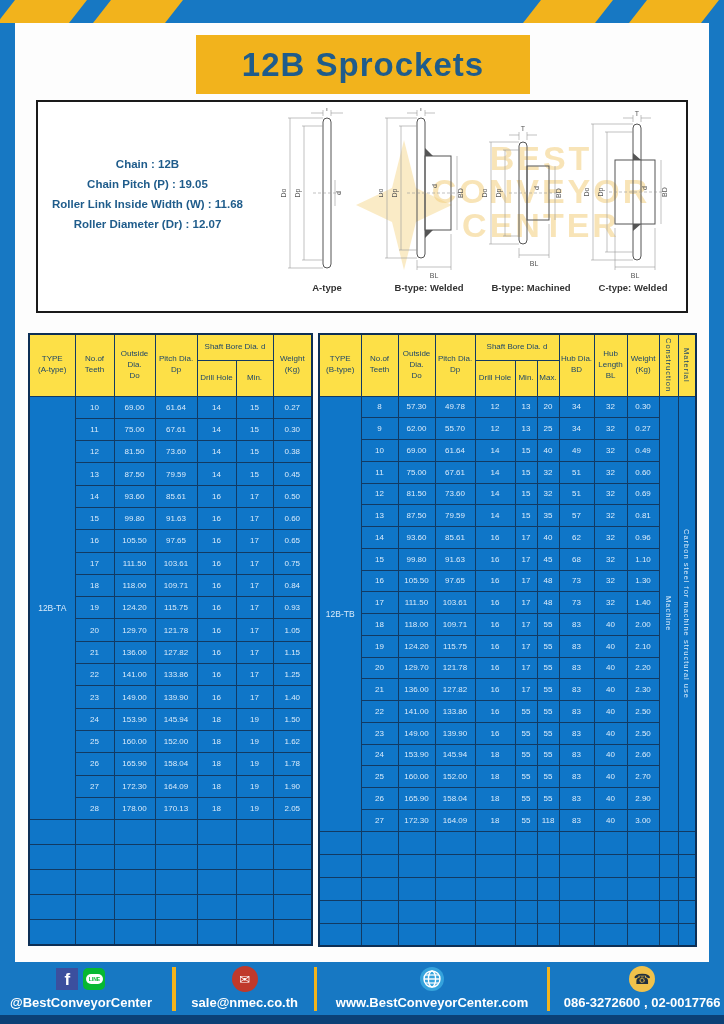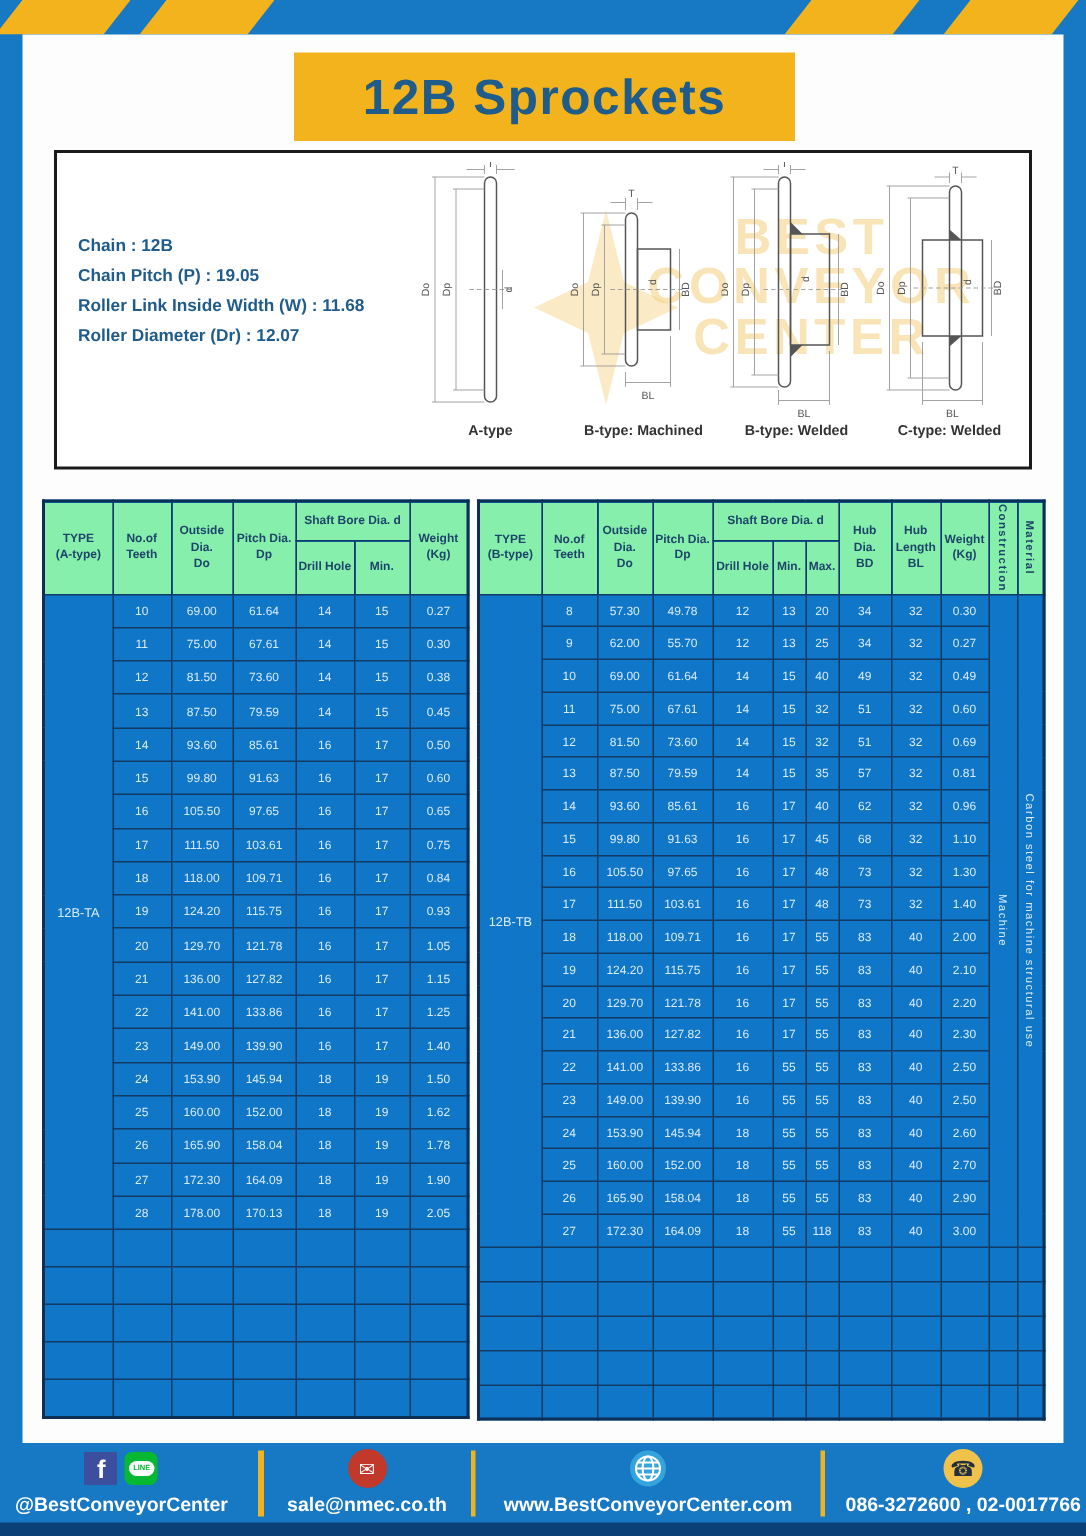--- a/index.html
+++ b/index.html
@@ -18,21 +18,21 @@
   .title-box {
     position:absolute; left:196px; top:35px; width:334px; height:59px;
     background:#f2b31c; display:flex; align-items:center; justify-content:center;
   }
   .title-box h1 { font-size:33px; font-weight:bold; color:#1f5c8b; letter-spacing:1px; }
   
   .spec-box {
     position:absolute; left:36px; top:100px; width:652px; height:213px;
     background:#fff; border:2px solid #1a1a1a;
   }
-  .spec-lines { position:absolute; left:14px; top:52px; z-index:3; }
+  .spec-lines { position:absolute; left:14px; top:52px; z-index:3;text-align:center; }
   .spec-line { font-size:11.5px; font-weight:bold; color:#1f5c8b; line-height:20px; white-space:pre; }
   .watermark {
     position:absolute; left:368px; top:40px; width:270px; z-index:1;
     font-size:34px; font-weight:bold; color:#f3cf7e; opacity:.55;
     letter-spacing:3px; line-height:.98; text-align:center; white-space:pre-line;
   }
   .wm-star { position:absolute; left:318px; top:38px; z-index:1; opacity:.5; }
   .figs { position:absolute; left:238px; top:6px; width:410px; height:202px; display:flex; z-index:2; }
   .fig { width:102px; display:flex; flex-direction:column; align-items:center; }
   .fig svg { width:100px; height:172px; }
@@ -40,21 +40,21 @@
   .draw { stroke:#555; stroke-width:1; fill:none; }
   .dim  { stroke:#999; stroke-width:.6; fill:none; }
   .dimtxt { font-size:7px; fill:#555; font-family:"Liberation Sans",sans-serif; }
   
   table { border-collapse:collapse; table-layout:fixed; position:absolute; background:#0f76c8; }
   #tableA { left:28px; top:333px; width:283px; }
   #tableB { left:318px; top:333px; width:377px; }
   th, td { border:1px solid #123a63; overflow:hidden; }
   table { border:2px solid #0d2f55; }
   thead th {
-    background:#86efac; color:#1d4569; font-weight:bold; font-size:8px;
+    background:#fde047; color:#1d4569; font-weight:normal; font-size:8px;
     text-align:center; vertical-align:middle; padding:1px;
   }
   .hdr { white-space:pre-line; line-height:1.35; }
   thead tr.h1 { height:26px; } thead tr.h2 { height:36px; }
   tbody td { color:#d9ebfb; font-size:8px; text-align:center; vertical-align:middle; }
   #tableA tbody tr.data-row { height:22.3px; }
   #tableB tbody tr.data-row { height:21.75px; }
   #tableA tbody tr.empty-row { height:25px; }
   #tableB tbody tr.empty-row { height:23px; }
   td.type-cell { font-size:8.5px; }
@@ -131,49 +131,20 @@
           <text class="dimtxt" x="50" y="3" text-anchor="middle">T</text>
           <text class="dimtxt" transform="rotate(-90 9 85)" x="9" y="85" text-anchor="middle">Do</text>
           <text class="dimtxt" transform="rotate(-90 23 85)" x="23" y="85" text-anchor="middle">Dp</text>
           <text class="dimtxt" transform="rotate(-90 64 85)" x="64" y="85" text-anchor="middle">d</text>
         </svg>
         <div class="fig-label">A-type</div>
       </div>
 
       <div class="fig">
         <svg viewBox="0 0 100 172">
-          <rect class="draw" x="38" y="34" width="8" height="102" rx="4"></rect>
-          <rect class="draw" x="46" y="58" width="22" height="54"></rect>
-          <line class="dim" x1="28" y1="85" x2="76" y2="85" stroke-dasharray="3,2"></line>
-          <line class="dim" x1="38" y1="34" x2="8" y2="34"></line>
-            <line class="dim" x1="38" y1="136" x2="8" y2="136"></line>
-          <line class="dim" x1="10" y1="34" x2="10" y2="136"></line>
-          <line class="dim" x1="38" y1="42" x2="22" y2="42"></line>
-            <line class="dim" x1="38" y1="128" x2="22" y2="128"></line>
-          <line class="dim" x1="24" y1="42" x2="24" y2="128"></line>
-          <line class="dim" x1="38" y1="32" x2="38" y2="24"></line>
-            <line class="dim" x1="46" y1="32" x2="46" y2="24"></line>
-          <line class="dim" x1="28" y1="27" x2="38" y2="27"></line>
-            <line class="dim" x1="46" y1="27" x2="56" y2="27"></line>
-          <line class="dim" x1="74" y1="58" x2="74" y2="112"></line>
-          <line class="dim" x1="38" y1="140" x2="38" y2="150"></line>
-            <line class="dim" x1="68" y1="116" x2="68" y2="150"></line>
-          <line class="dim" x1="38" y1="147" x2="68" y2="147"></line>
-          <text class="dimtxt" x="42" y="23" text-anchor="middle">T</text>
-          <text class="dimtxt" transform="rotate(-90 6 85)" x="6" y="85" text-anchor="middle">Do</text>
-          <text class="dimtxt" transform="rotate(-90 20 85)" x="20" y="85" text-anchor="middle">Dp</text>
-          <text class="dimtxt" transform="rotate(-90 58 80)" x="58" y="80" text-anchor="middle">d</text>
-          <text class="dimtxt" transform="rotate(-90 80 85)" x="80" y="85" text-anchor="middle">BD</text>
-          <text class="dimtxt" x="53" y="158" text-anchor="middle">BL</text>
-        </svg>
-        <div class="fig-label">B-type: Machined</div>
-      </div>
-
-      <div class="fig">
-        <svg viewBox="0 0 100 172">
           <rect class="draw" x="38" y="10" width="8" height="140" rx="4"></rect>
           <rect class="draw" x="46" y="48" width="26" height="74"></rect>
           <polygon points="46,48 54,48 46,40" fill="#555"></polygon>
           <polygon points="46,122 54,122 46,130" fill="#555"></polygon>
           <line class="dim" x1="28" y1="85" x2="80" y2="85" stroke-dasharray="3,2"></line>
           <line class="dim" x1="38" y1="10" x2="6" y2="10"></line>
             <line class="dim" x1="38" y1="150" x2="6" y2="150"></line>
           <line class="dim" x1="8" y1="10" x2="8" y2="150"></line>
           <line class="dim" x1="38" y1="18" x2="20" y2="18"></line>
             <line class="dim" x1="38" y1="142" x2="20" y2="142"></line>
@@ -187,20 +158,49 @@
             <line class="dim" x1="72" y1="126" x2="72" y2="162"></line>
           <line class="dim" x1="38" y1="159" x2="72" y2="159"></line>
           <text class="dimtxt" x="42" y="3" text-anchor="middle">T</text>
           <text class="dimtxt" transform="rotate(-90 4 85)" x="4" y="85" text-anchor="middle">Do</text>
           <text class="dimtxt" transform="rotate(-90 18 85)" x="18" y="85" text-anchor="middle">Dp</text>
           <text class="dimtxt" transform="rotate(-90 58 78)" x="58" y="78" text-anchor="middle">d</text>
           <text class="dimtxt" transform="rotate(-90 84 85)" x="84" y="85" text-anchor="middle">BD</text>
           <text class="dimtxt" x="55" y="170" text-anchor="middle">BL</text>
         </svg>
         <div class="fig-label">B-type: Welded</div>
+      </div>
+
+      <div class="fig">
+        <svg viewBox="0 0 100 172">
+          <rect class="draw" x="38" y="34" width="8" height="102" rx="4"></rect>
+          <rect class="draw" x="46" y="58" width="22" height="54"></rect>
+          <line class="dim" x1="28" y1="85" x2="76" y2="85" stroke-dasharray="3,2"></line>
+          <line class="dim" x1="38" y1="34" x2="8" y2="34"></line>
+            <line class="dim" x1="38" y1="136" x2="8" y2="136"></line>
+          <line class="dim" x1="10" y1="34" x2="10" y2="136"></line>
+          <line class="dim" x1="38" y1="42" x2="22" y2="42"></line>
+            <line class="dim" x1="38" y1="128" x2="22" y2="128"></line>
+          <line class="dim" x1="24" y1="42" x2="24" y2="128"></line>
+          <line class="dim" x1="38" y1="32" x2="38" y2="24"></line>
+            <line class="dim" x1="46" y1="32" x2="46" y2="24"></line>
+          <line class="dim" x1="28" y1="27" x2="38" y2="27"></line>
+            <line class="dim" x1="46" y1="27" x2="56" y2="27"></line>
+          <line class="dim" x1="74" y1="58" x2="74" y2="112"></line>
+          <line class="dim" x1="38" y1="140" x2="38" y2="150"></line>
+            <line class="dim" x1="68" y1="116" x2="68" y2="150"></line>
+          <line class="dim" x1="38" y1="147" x2="68" y2="147"></line>
+          <text class="dimtxt" x="42" y="23" text-anchor="middle">T</text>
+          <text class="dimtxt" transform="rotate(-90 6 85)" x="6" y="85" text-anchor="middle">Do</text>
+          <text class="dimtxt" transform="rotate(-90 20 85)" x="20" y="85" text-anchor="middle">Dp</text>
+          <text class="dimtxt" transform="rotate(-90 58 80)" x="58" y="80" text-anchor="middle">d</text>
+          <text class="dimtxt" transform="rotate(-90 80 85)" x="80" y="85" text-anchor="middle">BD</text>
+          <text class="dimtxt" x="53" y="158" text-anchor="middle">BL</text>
+        </svg>
+        <div class="fig-label">B-type: Machined</div>
       </div>
 
       <div class="fig">
         <svg viewBox="0 0 100 172">
           <rect class="draw" x="50" y="16" width="8" height="136" rx="4"></rect>
           <rect class="draw" x="32" y="52" width="40" height="64"></rect>
           <polygon points="50,52 58,52 50,45" fill="#555"></polygon>
           <polygon points="50,116 58,116 50,123" fill="#555"></polygon>
           <line class="dim" x1="26" y1="84" x2="80" y2="84" stroke-dasharray="3,2"></line>
           <line class="dim" x1="50" y1="16" x2="8" y2="16"></line>

